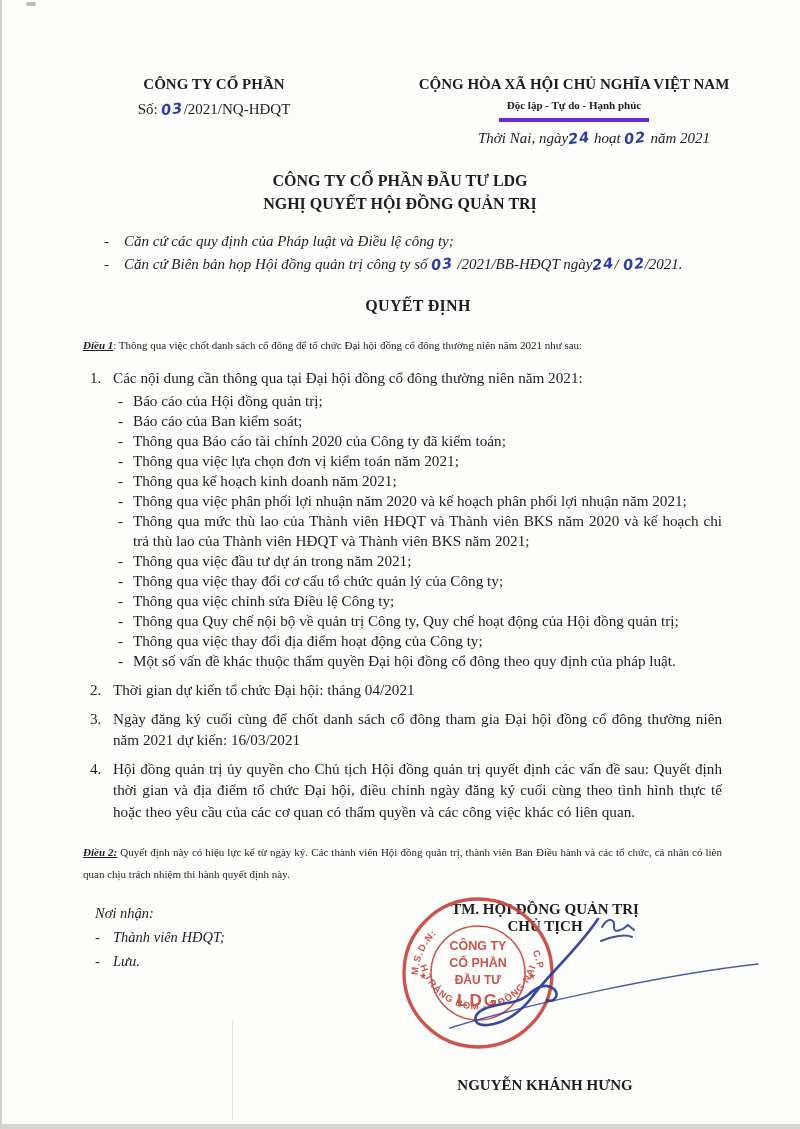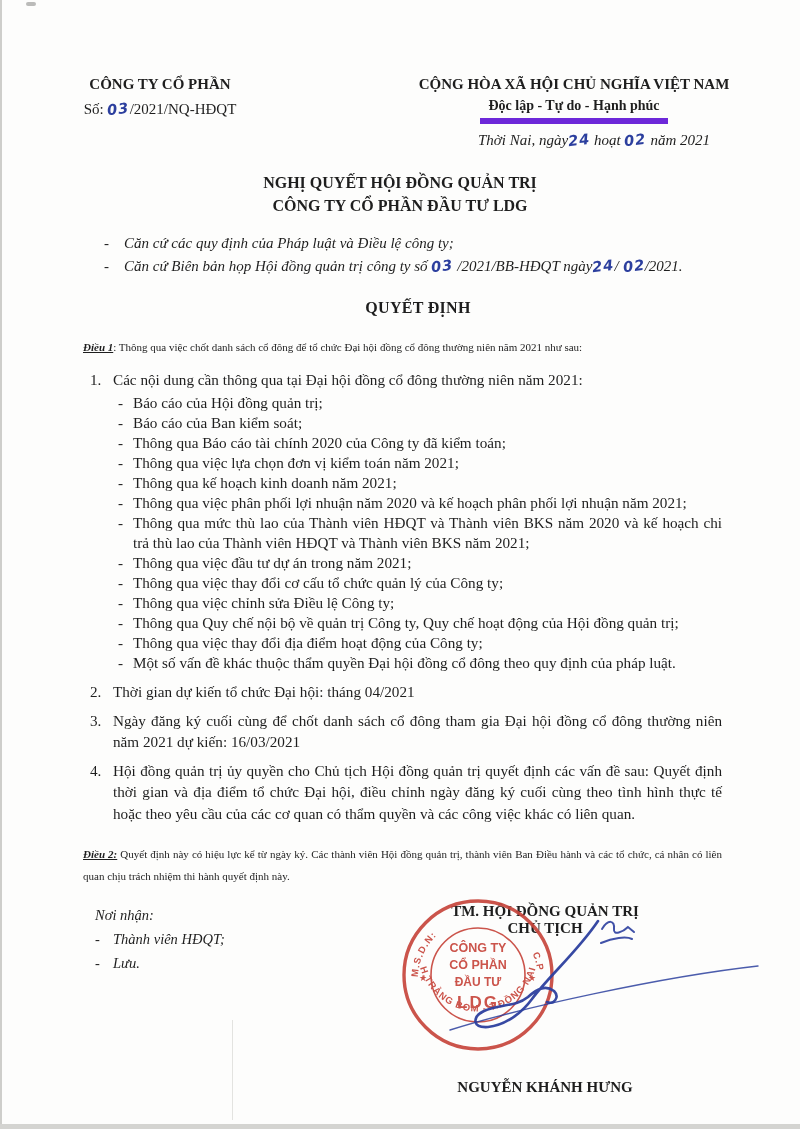--- a/index.html
+++ b/index.html
@@ -8,28 +8,28 @@
     background:#fdfdfc;overflow:hidden;
     font-family:"Liberation Serif","DejaVu Serif",serif;color:#1e1e1e;
   }
   
   .edge-left{position:absolute;left:0;top:0;width:2px;height:100%;background:#b9b9b6;opacity:.7;}
   .edge-bottom{position:absolute;left:0;bottom:0;width:100%;height:5px;background:#d4d4d1;}
   .edge-top-smudge{position:absolute;left:26px;top:2px;width:10px;height:4px;background:#8f8f8c;border-radius:2px;opacity:.6;}
   .fold-line{position:absolute;left:232px;top:1020px;width:1px;height:100px;background:#e3e3e0;}
 
   
-  .header{display:flex;justify-content:space-between;padding:74px 50px 0 46px;}
+  .header{display:flex;justify-content:space-between;padding:74px 50px 0 100px;}
   .h-left{width:228px;text-align:center;}
   .h-left .b{font-weight:bold;font-size:15px;line-height:21px;}
   .so-line{margin-top:6px;font-size:15px;}
   .h-right{width:352px;text-align:center;}
   .h-right .b1{font-weight:bold;font-size:15px;line-height:21px;}
-  .h-right .b2{display:inline-block;font-weight:bold;font-size:14px;line-height:21px;
-    border-bottom:6px solid #6d28d9;padding:0 8px 2px 8px;}
+  .h-right .b2{display:inline-block;font-weight:bold;font-size:11px;line-height:21px;
+    border-bottom:4px solid #6d28d9;padding:0 8px 2px 8px;}
   .date-line{margin-top:8px;font-style:italic;font-size:15px;padding-left:40px;}
 
   .hw{color:#2c3f9e;font-family:"DejaVu Sans",sans-serif;font-style:italic;font-weight:bold;
     display:inline-block;transform:rotate(-7deg);font-size:14.5px;letter-spacing:1px;}
 
   .doc-title{text-align:center;margin-top:22px;font-weight:bold;font-size:16px;line-height:23px;}
 
   .recitals{margin:15px 70px 0 104px;font-style:italic;font-size:15px;line-height:23px;}
   .rec-row{display:flex;}
   .rec-dash{width:20px;flex:none;}
@@ -75,22 +75,22 @@
       <div class="so-line"><span>Số: </span><span class="hw">03</span><span>/2021/NQ-HĐQT</span></div>
     </div>
     <div class="h-right">
       <div class="b1">CỘNG HÒA XÃ HỘI CHỦ NGHĨA VIỆT NAM</div>
       <div><span class="b2">Độc lập - Tự do - Hạnh phúc</span></div>
       <div class="date-line"><span>Thời Nai, ngày</span><span class="hw">24</span><span> hoạt </span><span class="hw">02</span><span> năm 2021</span></div>
     </div>
   </div>
 
   <div class="doc-title">
+    <div>CÔNG TY CỔ PHẦN ĐẦU TƯ LDG</div>
     <div>NGHỊ QUYẾT HỘI ĐỒNG QUẢN TRỊ</div>
-    <div>CÔNG TY CỔ PHẦN ĐẦU TƯ LDG</div>
   </div>
 
   <div class="recitals">
     <div class="rec-row">
       <span class="rec-dash">-</span>
       <span>Căn cứ các quy định của Pháp luật và Điều lệ công ty;</span>
     </div>
     <div class="rec-row">
       <span class="rec-dash">-</span>
       <span><span>Căn cứ Biên bản họp Hội đồng quản trị công ty số </span><span class="hw">03</span><span> /2021/BB-HĐQT ngày</span><span class="hw">24</span><span>/ </span><span class="hw">02</span><span>/2021.</span></span>

